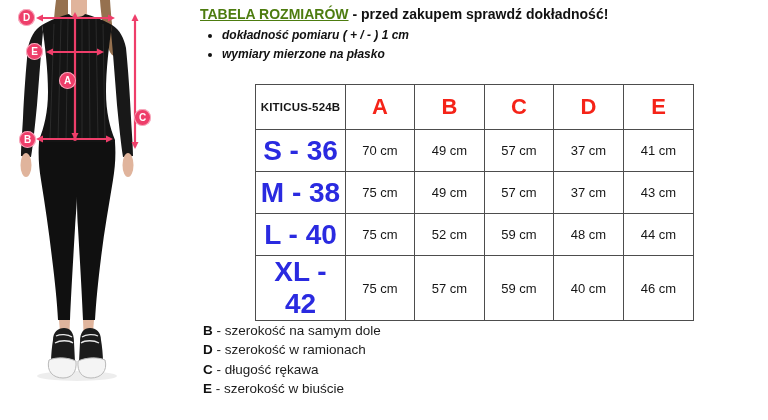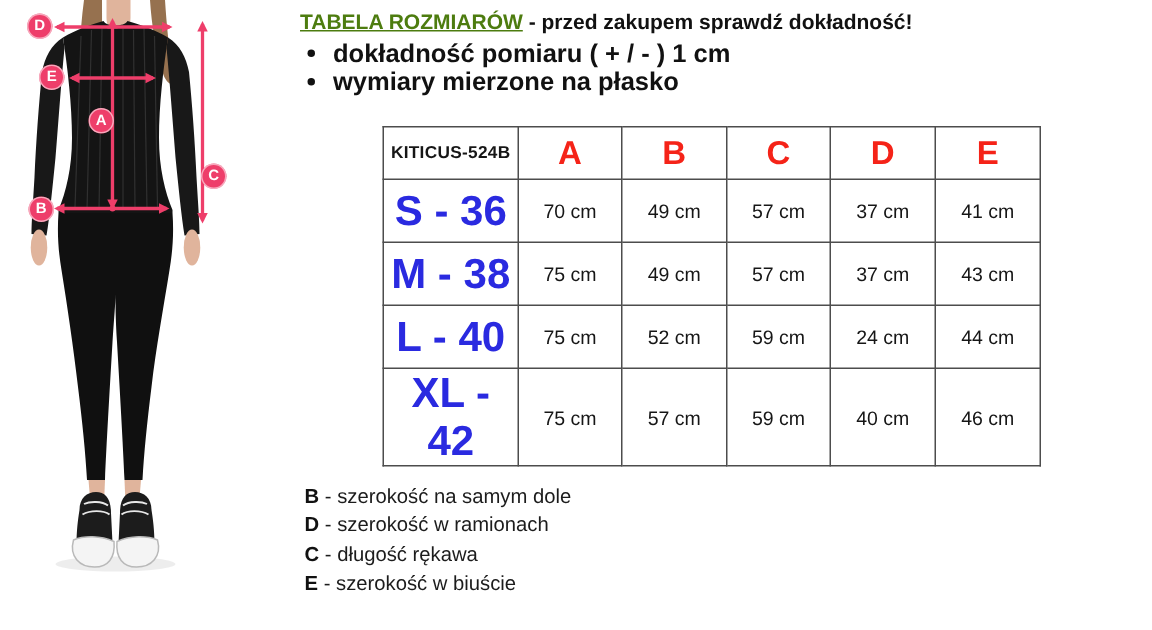--- a/index.html
+++ b/index.html
@@ -18,31 +18,31 @@
   }
   .marker-d{left:18px;top:9px;}
   .marker-e{left:26px;top:43px;}
   .marker-a{left:59px;top:72px;}
   .marker-b{left:19px;top:131px;}
   .marker-c{left:134px;top:109px;}
   
   .title{position:absolute;left:200px;top:6px;font-size:14px;font-weight:bold;white-space:nowrap;}
   .title .red{color:#4d7c0f;text-decoration:underline;}
   .bullets{position:absolute;left:206px;top:26px;margin:0;padding:0 0 0 16px;
-    font-size:17px;font-weight:bold;line-height:19px;}
+    font-size:12px;font-weight:bold;line-height:19px;font-style:italic;}
   .bullets li{margin:0;padding:0;}
   
   table.size-table{
     position:absolute;left:255px;top:84px;width:438px;
     border-collapse:collapse;table-layout:fixed;
   }
   table.size-table th,table.size-table td{
     border:1px solid #4d4d4d;text-align:center;vertical-align:middle;padding:0;
   }
-  tr.head-row{height:35px;}
+  tr.head-row{height:45px;}
   tr.data-row{height:42px;}
   .code{font-size:11.5px;font-weight:bold;color:#161616;letter-spacing:.2px;}
   .col-letter{font-size:22px;font-weight:bold;color:#f52318;}
   .size-cell{font-size:28px;font-weight:bold;color:#2a2ae0;}
   .val-cell{font-size:13px;font-weight:normal;color:#161616;}
   
   .legend{position:absolute;left:203px;top:321px;font-size:13.5px;line-height:19.4px;color:#1c1c1c;}
   .legend b{font-weight:bold;color:#111;}
 </style>
 </head>
@@ -160,21 +160,21 @@
       <td class="val-cell">49 cm</td>
       <td class="val-cell">57 cm</td>
       <td class="val-cell">37 cm</td>
       <td class="val-cell">43 cm</td>
     </tr>
     <tr class="data-row">
       <td class="size-cell">L - 40</td>
       <td class="val-cell">75 cm</td>
       <td class="val-cell">52 cm</td>
       <td class="val-cell">59 cm</td>
-      <td class="val-cell">24 cm</td>
+      <td class="val-cell">48 cm</td>
       <td class="val-cell">44 cm</td>
     </tr>
     <tr class="data-row">
       <td class="size-cell">XL - 42</td>
       <td class="val-cell">75 cm</td>
       <td class="val-cell">57 cm</td>
       <td class="val-cell">59 cm</td>
       <td class="val-cell">40 cm</td>
       <td class="val-cell">46 cm</td>
     </tr>

